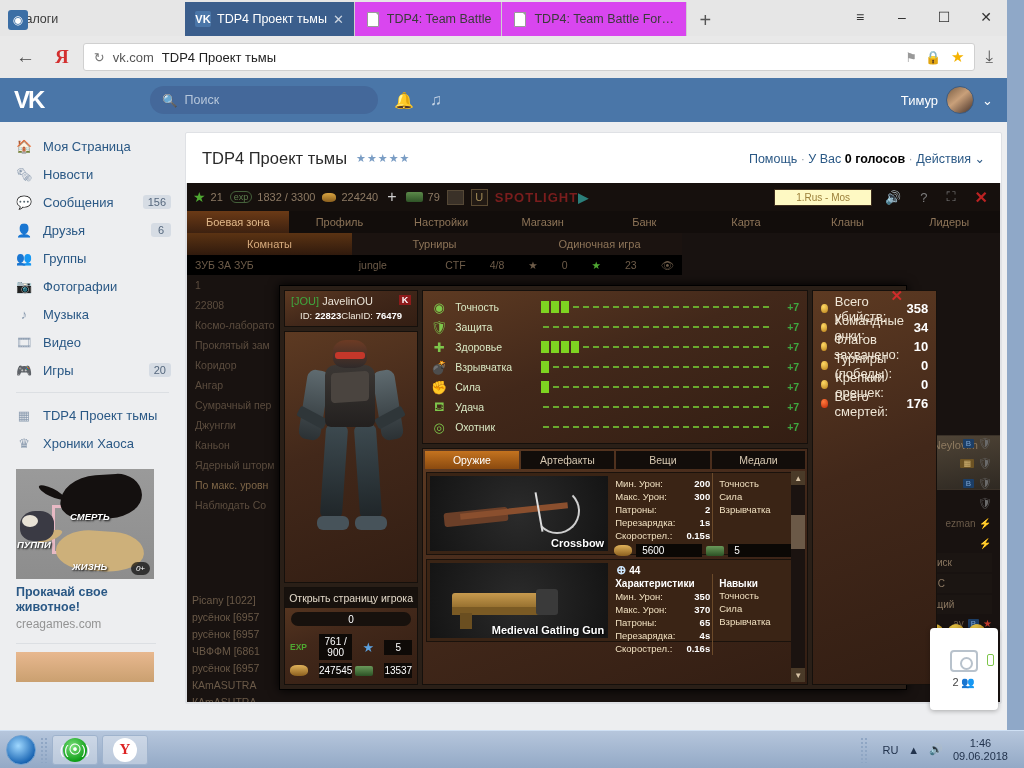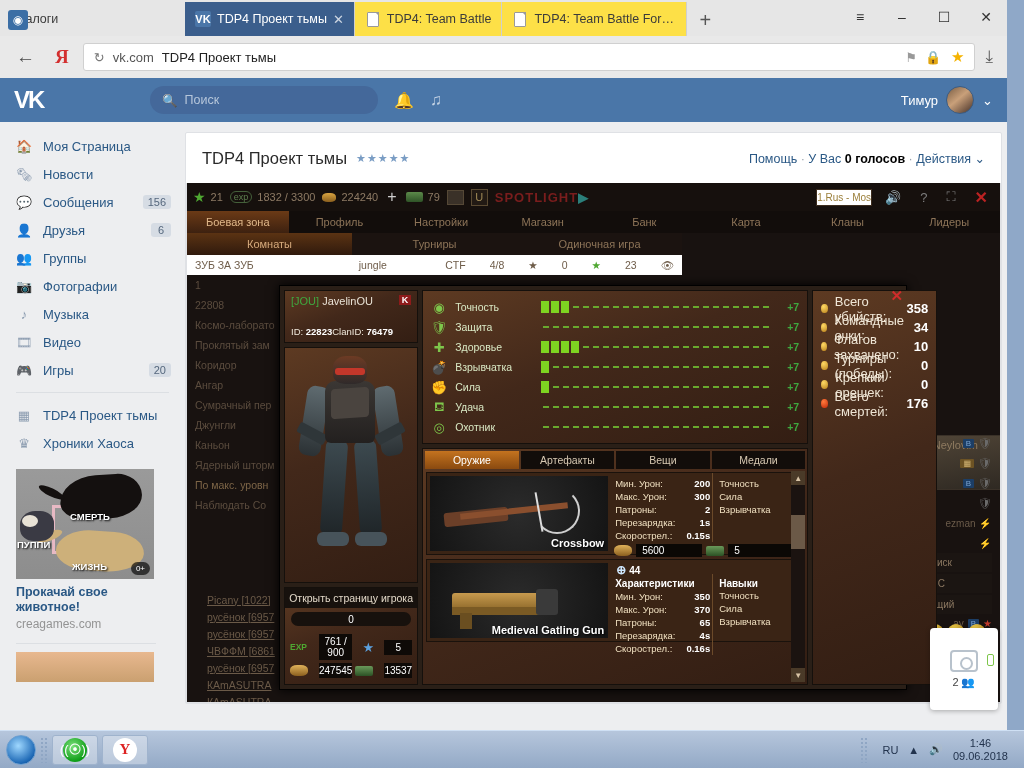--- a/index.html
+++ b/index.html
@@ -16,21 +16,21 @@
     position: absolute; left: 0; top: 0; width: 1007px; height: 730px;
     background: #e8e8e8;
   }
   .tabstrip {
     position: relative; height: 36px; background: #e6e6e6;
     display: flex; align-items: flex-end;
   }
   .tab {
     height: 34px; display: flex; align-items: center; gap: 6px;
     padding: 0 10px; font-size: 12.5px; color: #3b3b3b;
-    background: #fde047; border-right: 1px solid #cfcfcf;
+    background: #d946ef; border-right: 1px solid #cfcfcf;
     max-width: 185px; min-width: 120px; position: relative;
   }
   .tab.first { background: #e6e6e6; border-right: none; width: 200px; justify-content: center;}
   .tab.active { background: #3b5e8c; color: #fff; }
   .tab .tab-label {
     overflow: hidden; white-space: nowrap; text-overflow: ellipsis; flex: 1;
   }
   .tab .favicon {
     width: 16px; height: 16px; flex: 0 0 16px;
     display: inline-flex; align-items: center; justify-content: center;
@@ -101,20 +101,21 @@
   .side-item .ico { width: 16px; text-align:center; color:#8c9cb0; font-size:13px;}
   .side-item .cnt {
     margin-left:auto; background:#d6dce4; color:#55677d; font-size:11px;
     border-radius: 3px; padding: 1px 5px; min-width:20px; text-align:center;
   }
   .side-sep { height:1px; background:#dcdfe3; margin: 8px 16px; }
   .ad { padding: 12px 16px 0 16px; }
   .ad-img {
     width: 138px; height: 110px; position:relative; overflow:hidden;
     background: linear-gradient(180deg,#9a9a9a,#8d8d8d);
+    font-style: italic;
   }
   .ad-img .dogA { position:absolute; left:44px; top:6px; width:82px; height:44px; background:#14100f; border-radius: 45% 30% 40% 35%/60% 50% 50% 40%; transform: rotate(-4deg);}
   .ad-img .dogA::after{content:'';position:absolute;left:-22px;top:10px;width:28px;height:8px;background:#14100f;border-radius:50%;transform:rotate(30deg);}
   .ad-img .dogB { position:absolute; left:40px; top:62px; width:88px; height:40px; background:#cdb07a; border-radius: 40% 35% 45% 35%/55% 50% 50% 45%; transform: rotate(4deg);}
   .ad-img .dogB::after{content:'';position:absolute;left:-20px;top:4px;width:26px;height:9px;background:#cdb07a;border-radius:50%;transform:rotate(-25deg);}
   .ad-img .pup { position:absolute; left:4px; top:42px; width:34px; height:30px; background:#3a3a44; border-radius: 45% 40% 40% 40%;}
   .ad-img .pup::after{content:'';position:absolute;left:2px;top:4px;width:16px;height:12px;background:#e8e2d6;border-radius:50%;}
   .ad-img .link { position:absolute; left:36px; top:36px; width:3px; height:48px; background:#e7b9c4;}
   .ad-img .link2 { position:absolute; left:36px; top:36px; width:40px; height:3px; background:#e7b9c4;}
   .ad-img .link3 { position:absolute; left:36px; top:82px; width:40px; height:3px; background:#e7b9c4;}
@@ -146,39 +147,39 @@
   .g-topbar .itm { display:flex; align-items:center; gap:5px;}
   .ico-star { color:#4fa832; font-size:14px;}
   .ico-exp { color:#5d7f4e; font-size:9px; border:1px solid #44603a; border-radius:6px; padding:0 3px;}
   .ico-coin { width:14px;height:9px;background:linear-gradient(180deg,#d9a441,#8a5f1e); border-radius:40%;}
   .ico-plus { color:#cfcfcf; font-size:16px; margin:0 2px; cursor:pointer;}
   .ico-cash { width:17px;height:10px;background:linear-gradient(180deg,#5c8a4a,#2f5327); border-radius:2px;}
   .ico-box { width:17px;height:15px;background:#3a3128; border:1px solid #554836;}
   .g-u { width:17px;height:17px;border:1px solid #5a4a32;color:#a08a56;display:flex;align-items:center;justify-content:center;font-size:11px;background:#221a14;}
   .spotlight { color:#7a1d1d; font-weight:bold; font-size:13px; letter-spacing:1px; font-family:"Liberation Sans",sans-serif;}
   .spotlight .pl { color:#2b7f7a; }
-  .srv { margin-left:auto; background:#ffffff; color:#9b7f3a; font-size:10px; padding:2px 0; border:1px solid #3d2d1e;}
+  .srv { margin-left:auto; background:#fef9c3; color:#9b7f3a; font-size:10px; padding:2px 21px; border:1px solid #3d2d1e;}
   .g-ctl { color:#7d7d7d; font-size:13px; padding:0 6px; cursor:pointer;}
   .g-close { color:#b22; font-size:16px; font-weight:bold; padding:0 6px; cursor:pointer;}
 
   .g-nav { height: 22px; background:#120d0b; display:flex; font-size:11px; }
   .g-nav div { flex:1; display:flex; align-items:center; justify-content:center; color:#8d7458; cursor:pointer;}
   .g-nav div.act { background: linear-gradient(180deg,#6b3a16,#3d2110); color:#e0b88a; }
 
   .g-sub { height: 22px; background:#1b1310; display:flex; font-size:11px; width: 495px;}
   .g-sub div { flex:1; display:flex; align-items:center; justify-content:center; color:#8d7458; cursor:pointer;}
   .g-sub div.act { background: linear-gradient(180deg,#5b3313,#301a0d); color:#d6aa7c;}
 
-  .g-roomrow { height:20px; display:flex; align-items:center; gap:24px; font-size:10.5px; color:#6e5c49; padding:0 8px; width: 495px; background:#ffffff;}
+  .g-roomrow { height:20px; display:flex; align-items:center; gap:24px; font-size:10.5px; color:#6e5c49; padding:0 8px; width: 495px; background:#000000;}
   .g-roomrow .rm-name{width:125px;} .g-roomrow .rm-map{width:115px;text-align:center;}
   .g-left-list { position:absolute; left:0; top:92px; width:92px; font-size:10.5px; color:#5b4c3e; }
   .g-left-list div { height:20px; display:flex; align-items:center; padding-left:8px; white-space:nowrap;}
   .g-left-list div.hl { color:#7d6547; }
   .g-bottom-names { position:absolute; left:0; top:408px; width:92px; font-size:10.5px; color:#6b5a48;}
-  .g-bottom-names div { height:17px; display:flex; align-items:center; padding-left:20px; white-space:nowrap;text-decoration:underline;}
+  .g-bottom-names div { height:17px; display:flex; align-items:center; padding-left:5px; white-space:nowrap;}
 
   .g-mapshot { position:absolute; left:677px; top:252px; width:180px; height:55px;
     background: linear-gradient(170deg,#55493a,#2b2620); border:1px solid #3a3128; }
   .g-mapname { position:absolute; right:22px; top:256px; font-size:11px; color:#8e7a60;}
 
   .g-chat { position:absolute; right:8px; top:250px; width:108px; bottom:10px; font-size:10px; color:#6b5b4a;}
   .chatline { height:20px; display:flex; align-items:center; justify-content:flex-end; gap:4px; }
   .badge-b { background:#1c3e66; color:#7ba3d0; font-size:8px; padding:0 3px; border-radius:1px;}
   .badge-y { background:#6d5324; color:#d3b575; font-size:8px; padding:0 3px; border-radius:1px;}
   .sh { color:#6a6a6a; font-size:11px;}
@@ -197,21 +198,21 @@
   .m-grid { display:flex; gap:4px; padding:4px; height: 100%;}
   .m-left { width: 180px; display:flex; flex-direction:column; gap:4px;}
   .panel {
     background: linear-gradient(160deg,#5d3a22 0%, #42281a 45%, #331e13 100%);
     border:1px solid #15100c;
   }
   .pl-head { padding:4px 6px 5px 6px; }
   .pl-name { font-size:11px; color:#e9e2d6; }
   .pl-clan { color:#3fa83f; }
   .pl-k { float:right; background:#8e1b1b; color:#fff; font-size:9px; font-weight:bold; padding:0 3px;}
-  .pl-ids { display:flex; justify-content:flex-start; font-size:9.5px; color:#efe7da; margin-top:19px;}
+  .pl-ids { display:flex; justify-content:center; font-size:9.5px; color:#efe7da; margin-top:3px;}
   .pl-ids b { color:#fff;}
   .pl-pic { flex:1; position:relative; overflow:hidden; }
   
   .char { position:absolute; left:50%; top:8px; transform:translateX(-50%); width:112px; height:195px;}
   .c-head { position:absolute; left:38px; top:0; width:34px; height:28px; background: linear-gradient(180deg,#6d3b24,#2f2a2a); border-radius: 40% 40% 35% 35%;}
   .c-visor { position:absolute; left:40px; top:12px; width:30px; height:7px; background:#c4372a; border-radius:3px;}
   .c-torso { position:absolute; left:30px; top:25px; width:50px; height:62px; background: linear-gradient(180deg,#3b3734,#23201f); border-radius: 10px 10px 6px 6px;}
   .c-chest { position:absolute; left:36px; top:32px; width:38px; height:30px; background:#4a443f; transform: skewY(-4deg); border-radius:4px;}
   .c-armL { position:absolute; left:8px; top:30px; width:22px; height:70px; background: linear-gradient(180deg,#5f6b70,#2b3134); border-radius:8px; transform: rotate(9deg);}
   .c-armR { position:absolute; left:82px; top:30px; width:22px; height:70px; background: linear-gradient(180deg,#5f6b70,#2b3134); border-radius:8px; transform: rotate(-9deg);}

